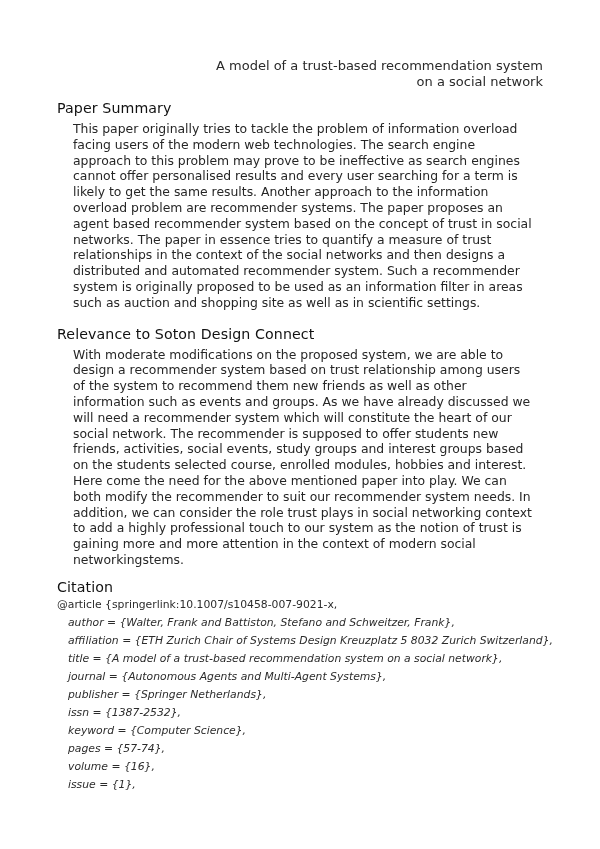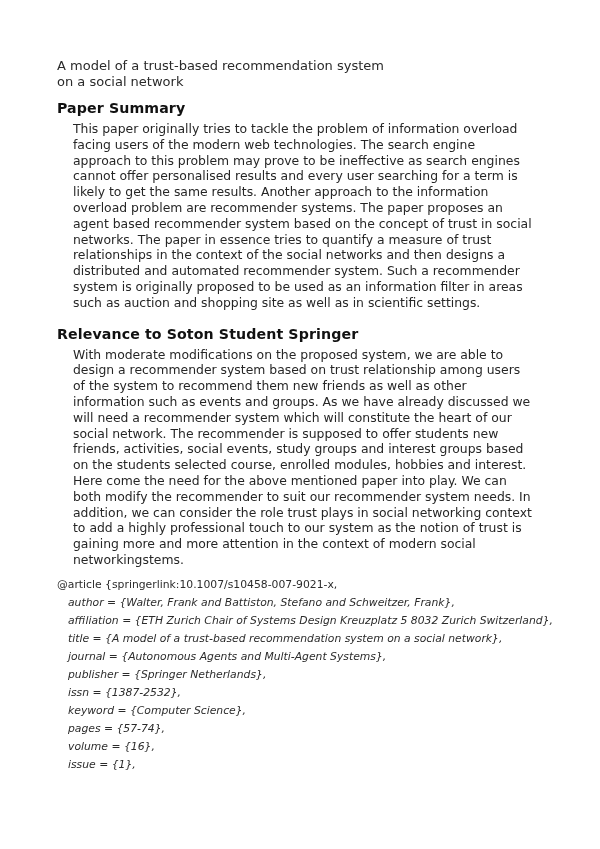--- a/index.html
+++ b/index.html
@@ -11,47 +11,47 @@
     font-family: "DejaVu Sans", "Liberation Sans", sans-serif;
     color: #262626;
     overflow: hidden;
     box-sizing: border-box;
   }
   .doc {
     padding: 58px 57px 0 57px;
   }
   .title {
     margin: 0;
-    text-align: left;
+    text-align: right;
     font-size: 13px;
     line-height: 15.5px;
     white-space: pre-line;
     color: #2a2a2a;
     font-weight: normal;
   }
   .section-heading {
     margin: 0;
     font-size: 14.2px;
-    font-weight: bold;
+    font-weight: normal;
     color: #111111;
     line-height: 17px;
     letter-spacing: 0.1px;
   }
   .h-paper     { margin-top: 11px; }
   .h-relevance { margin-top: 15px; }
   .h-citation  { margin-top: 11px; }
   .para {
     margin: 4px 0 0 16px;
     font-size: 12.4px;
     line-height: 15.8px;
     white-space: pre;
     color: #262626;
   }
   .citation-block {
-    margin-top: 8px;
+    margin-top: 0;
     font-size: 10.8px;
     line-height: 18px;
     color: #2b2b2b;
   }
   .citation-opening {
     white-space: pre;
   }
   .citation-fields {
     margin-left: 11px;
     white-space: pre;
@@ -75,37 +75,38 @@
 cannot offer personalised results and every user searching for a term is
 likely to get the same results. Another approach to the information
 overload problem are recommender systems. The paper proposes an
 agent based recommender system based on the concept of trust in social
 networks. The paper in essence tries to quantify a measure of trust
 relationships in the context of the social networks and then designs a
 distributed and automated recommender system. Such a recommender
 system is originally proposed to be used as an information filter in areas
 such as auction and shopping site as well as in scientific settings.</div>
 
-    <div class="section-heading h-relevance">Relevance to Soton Student Springer</div>
+    <div class="section-heading h-relevance">Relevance to Soton Design Connect</div>
 
     <div class="para">With moderate modifications on the proposed system, we are able to
 design a recommender system based on trust relationship among users
 of the system to recommend them new friends as well as other
 information such as events and groups. As we have already discussed we
 will need a recommender system which will constitute the heart of our
 social network. The recommender is supposed to offer students new
 friends, activities, social events, study groups and interest groups based
 on the students selected course, enrolled modules, hobbies and interest.
 Here come the need for the above mentioned paper into play. We can
 both modify the recommender to suit our recommender system needs. In
 addition, we can consider the role trust plays in social networking context
 to add a highly professional touch to our system as the notion of trust is
 gaining more and more attention in the context of modern social
 networkingstems.</div>
 
+    <div class="section-heading h-citation">Citation</div>
 
     <div class="citation-block">
       <div class="citation-opening">@article {springerlink:10.1007/s10458-007-9021-x,</div>
       <div class="citation-fields">author = {Walter, Frank and Battiston, Stefano and Schweitzer, Frank},
 affiliation = {ETH Zurich Chair of Systems Design Kreuzplatz 5 8032 Zurich Switzerland},
 title = {A model of a trust-based recommendation system on a social network},
 journal = {Autonomous Agents and Multi-Agent Systems},
 publisher = {Springer Netherlands},
 issn = {1387-2532},
 keyword = {Computer Science},

